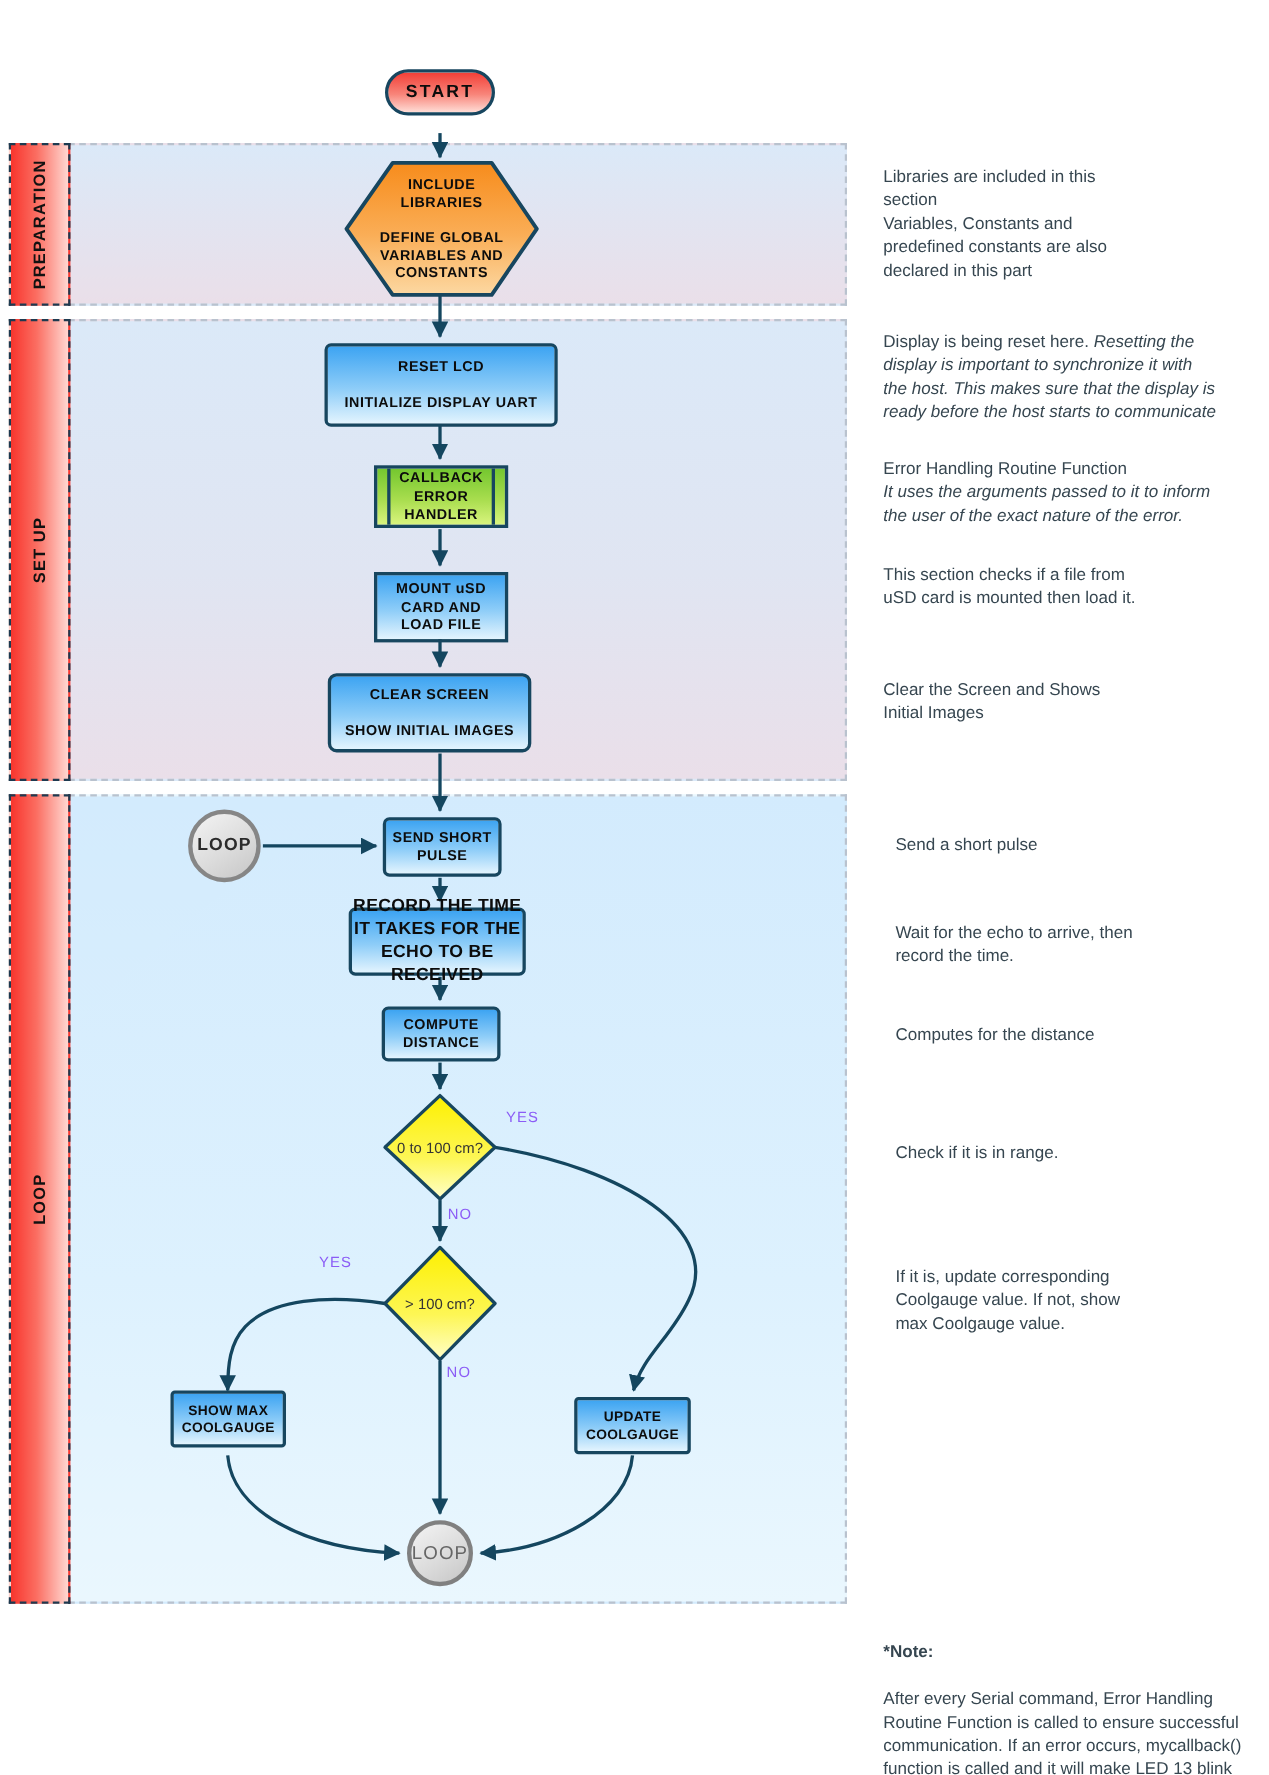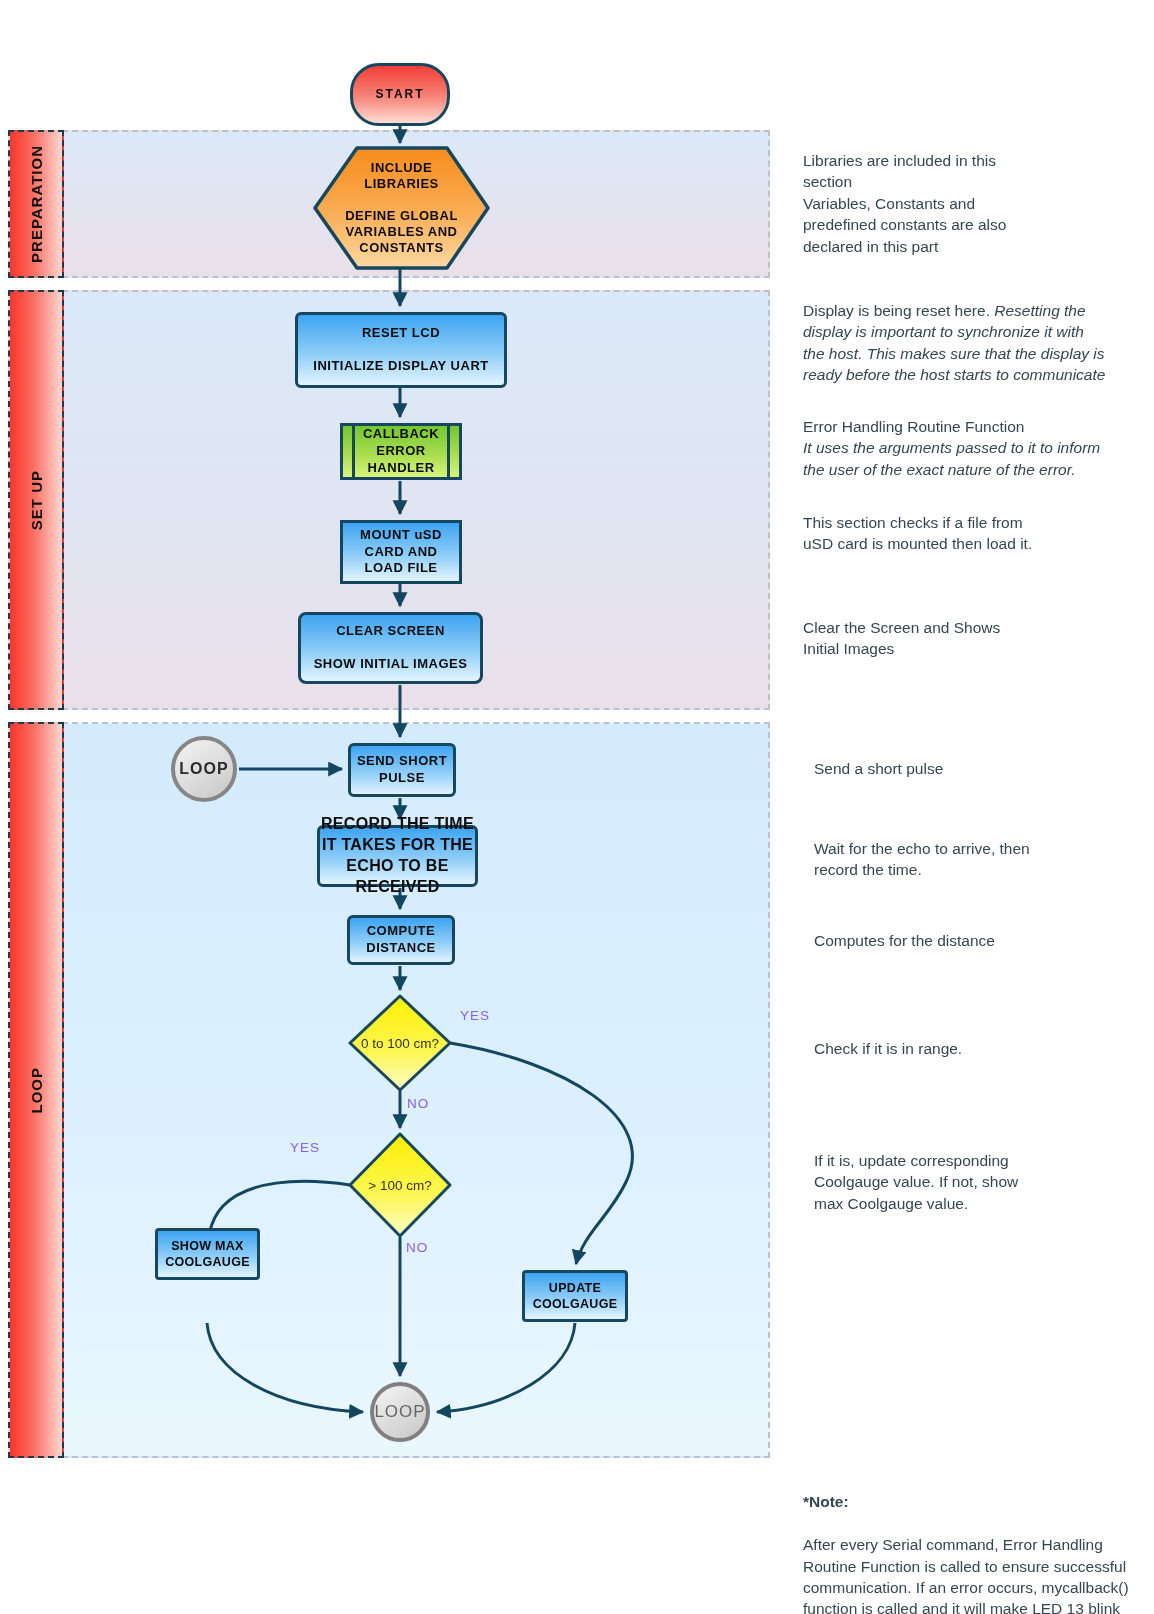--- a/index.html
+++ b/index.html
@@ -19,32 +19,32 @@
   .titlebox{position:absolute;left:448px;top:4px;width:268px;height:44px;border:2px dashed #2d6485;
         display:flex;align-items:center;justify-content:center;font-weight:bold;font-size:21px;
         color:#1c3e56;letter-spacing:0.5px;background:#ffffff;box-sizing:border-box;}
 
   svg.layer{position:absolute;left:0;top:0;}
 
   .node{position:absolute;box-sizing:border-box;display:flex;align-items:center;justify-content:center;
         text-align:center;font-weight:bold;font-size:13px;color:#0c0c0c;letter-spacing:0.5px;
         line-height:1.3;white-space:pre-line;border:3px solid #17465f;}
   .blue{background:linear-gradient(180deg,#3da4f2 0%,#8ecdf8 55%,#e3f4fe 100%);}
-  .n-start{left:350px;top:63px;width:100px;height:63px;border-radius:29px;font-size:12px;letter-spacing:2px;
+  .n-start{left:350px;top:63px;width:100px;height:42px;border-radius:29px;font-size:16px;letter-spacing:2px;
         border-width:3.5px;background:linear-gradient(180deg,#f23f37 0%,#f8857a 55%,#ffddd6 100%);}
   .n-reset{left:295px;top:312px;width:212px;height:76px;border-radius:6px;}
   .n-callback{left:340px;top:423px;width:122px;height:57px;
         background:linear-gradient(180deg,#74c72f 0%,#a8dd4e 55%,#d9f47e 100%);}
   .cbar{position:absolute;top:0;bottom:0;width:3px;background:#17465f;}
   .n-mount{left:340px;top:520px;width:122px;height:64px;}
   .n-clear{left:298px;top:612px;width:185px;height:72px;border-radius:8px;}
   .n-send{left:348px;top:743px;width:108px;height:54px;border-radius:6px;}
   .n-record{left:317px;top:825px;width:161px;height:62px;border-radius:6px;font-size:16px;letter-spacing:0.3px;}
   .n-compute{left:347px;top:915px;width:108px;height:50px;border-radius:6px;}
-  .n-showmax{left:155px;top:1228px;width:105px;height:52px;border-radius:4px;font-size:12.5px;letter-spacing:0.3px;}
+  .n-showmax{left:155px;top:1264px;width:105px;height:52px;border-radius:4px;font-size:12.5px;letter-spacing:0.3px;}
   .n-update{left:522px;top:1270px;width:106px;height:52px;border-radius:4px;font-size:12.5px;letter-spacing:0.3px;}
 
   .circle{position:absolute;border-radius:50%;display:flex;align-items:center;justify-content:center;
         background:linear-gradient(145deg,#f4f4f4 0%,#dcdcdc 55%,#c6c6c6 100%);box-sizing:border-box;}
   .c-loopstart{left:171px;top:736px;width:66px;height:66px;border:4px solid #868686;
         font-weight:bold;font-size:16px;color:#2b2b2b;letter-spacing:1px;}
   .c-loopend{left:370px;top:1382px;width:60px;height:60px;border:4px solid #808080;
         font-size:17px;color:#666666;letter-spacing:1px;}
 
   .shape-text{position:absolute;display:flex;align-items:center;justify-content:center;text-align:center;

